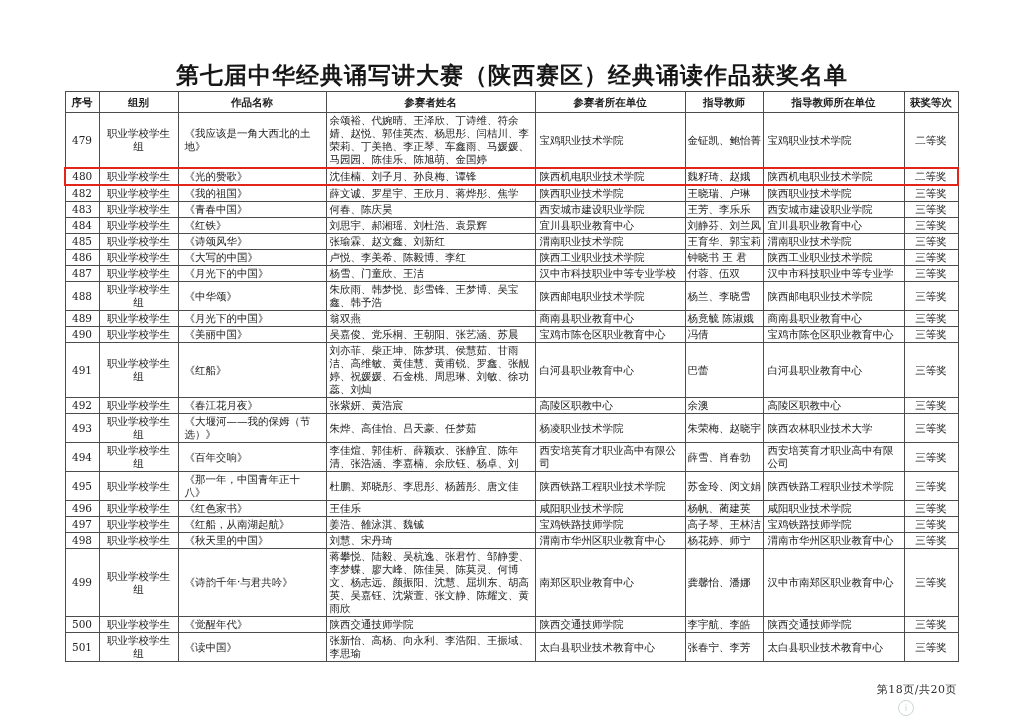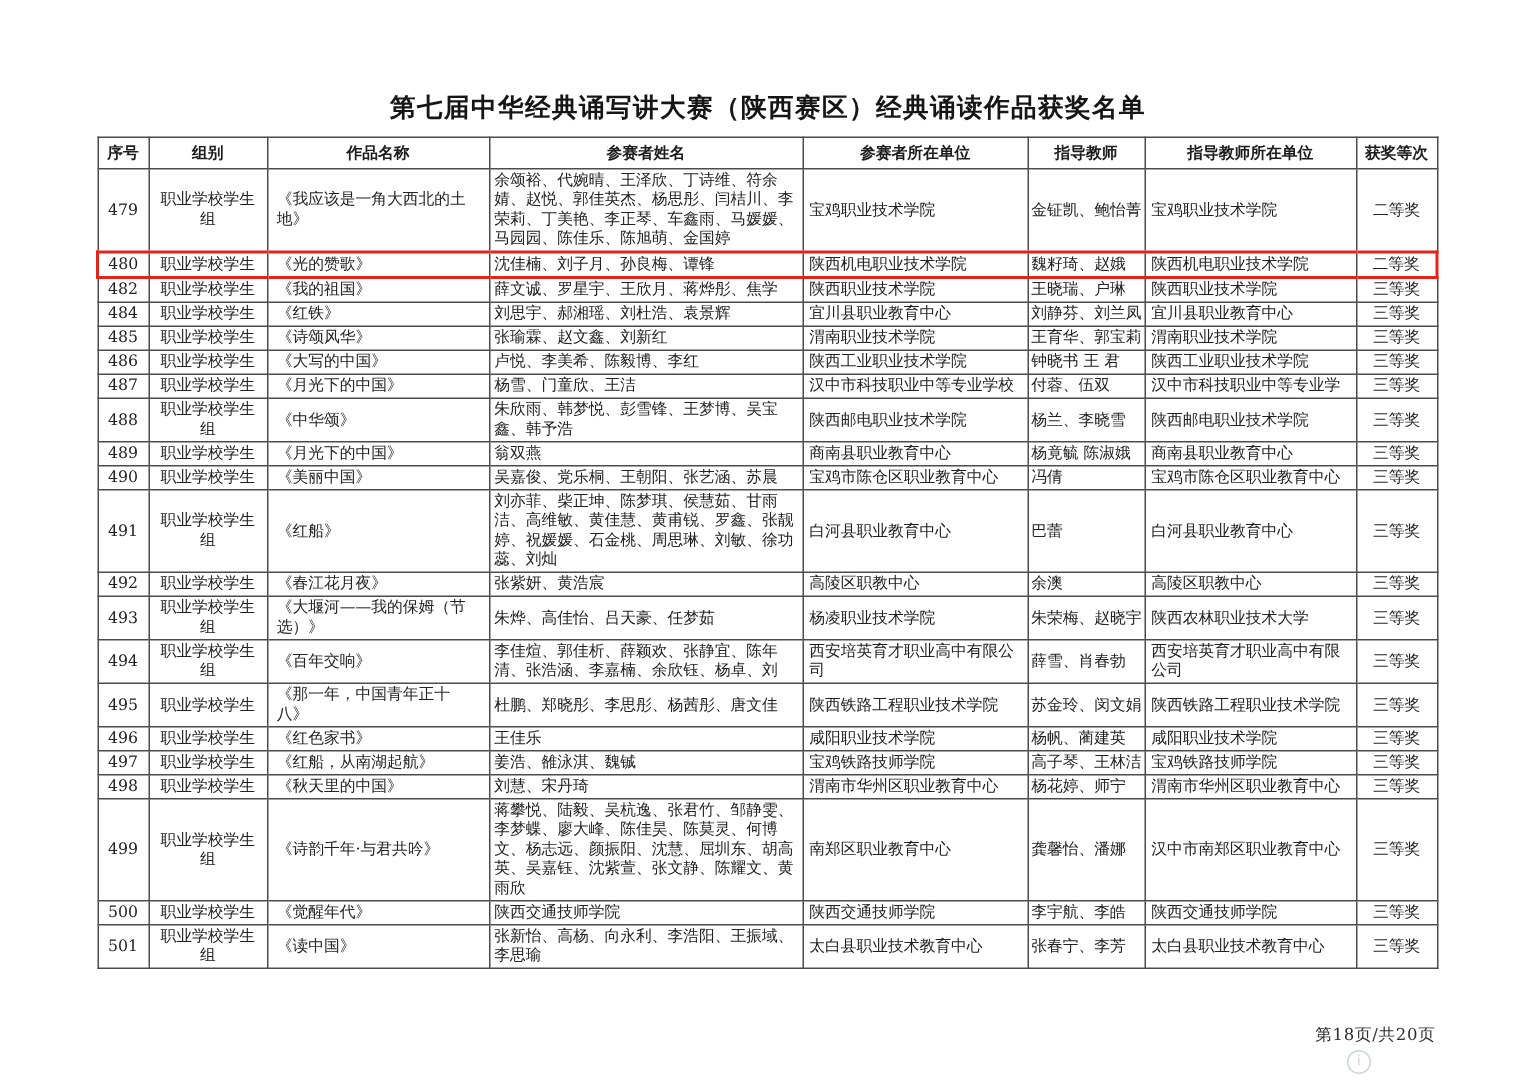--- a/index.html
+++ b/index.html
@@ -3,21 +3,21 @@
 <meta charset="utf-8">
 <style>
   html,body{margin:0;padding:0;}
   body{
     width:1024px;height:723px;position:relative;background:#ffffff;
     font-family:"DejaVu Serif","Liberation Serif",serif;
     overflow:hidden;
   }
   .page-title{
     position:absolute;top:60px;left:0;width:1024px;text-align:center;
-    font-size:17px;font-weight:bold;color:#161616;letter-spacing:1px;
+    font-size:23px;font-weight:bold;color:#161616;letter-spacing:1px;
   }
   table.award-table{
     position:absolute;left:64px;top:91px;width:893px;
     border-collapse:collapse;table-layout:fixed;
   }
   .award-table th,.award-table td{
     border:1px solid #4c4c4c;
     font-size:10.5px;line-height:13px;color:#222;
     padding:1px 2px;word-break:break-all;vertical-align:middle;
     font-weight:normal;
@@ -98,20 +98,30 @@
         <td class="c-no">482</td>
         <td class="c-group">职业学校学生</td>
         <td class="c-work">《我的祖国》</td>
         <td class="c-names">薛文诚、罗星宇、王欣月、蒋烨彤、焦学</td>
         <td class="c-unit">陕西职业技术学院</td>
         <td class="c-teachers">王晓瑞、户琳</td>
         <td class="c-tunit">陕西职业技术学院</td>
         <td class="c-award">三等奖</td>
       </tr>
       <tr>
+        <td class="c-no">483</td>
+        <td class="c-group">职业学校学生</td>
+        <td class="c-work">《青春中国》</td>
+        <td class="c-names">何春、陈庆昊</td>
+        <td class="c-unit">西安城市建设职业学院</td>
+        <td class="c-teachers">王芳、李乐乐</td>
+        <td class="c-tunit">西安城市建设职业学院</td>
+        <td class="c-award">三等奖</td>
+      </tr>
+      <tr>
         <td class="c-no">484</td>
         <td class="c-group">职业学校学生</td>
         <td class="c-work">《红铁》</td>
         <td class="c-names">刘思宇、郝湘瑶、刘杜浩、袁景辉</td>
         <td class="c-unit">宜川县职业教育中心</td>
         <td class="c-teachers">刘静芬、刘兰凤</td>
         <td class="c-tunit">宜川县职业教育中心</td>
         <td class="c-award">三等奖</td>
       </tr>
       <tr>

